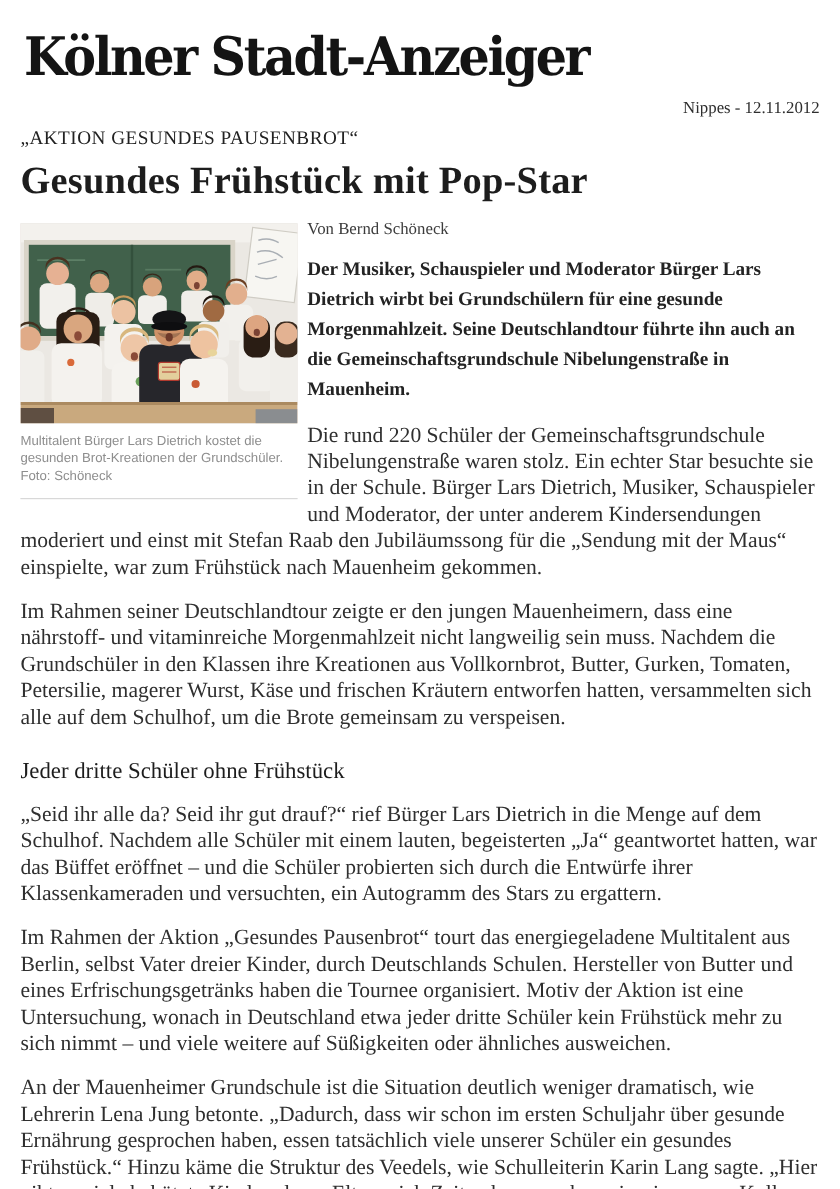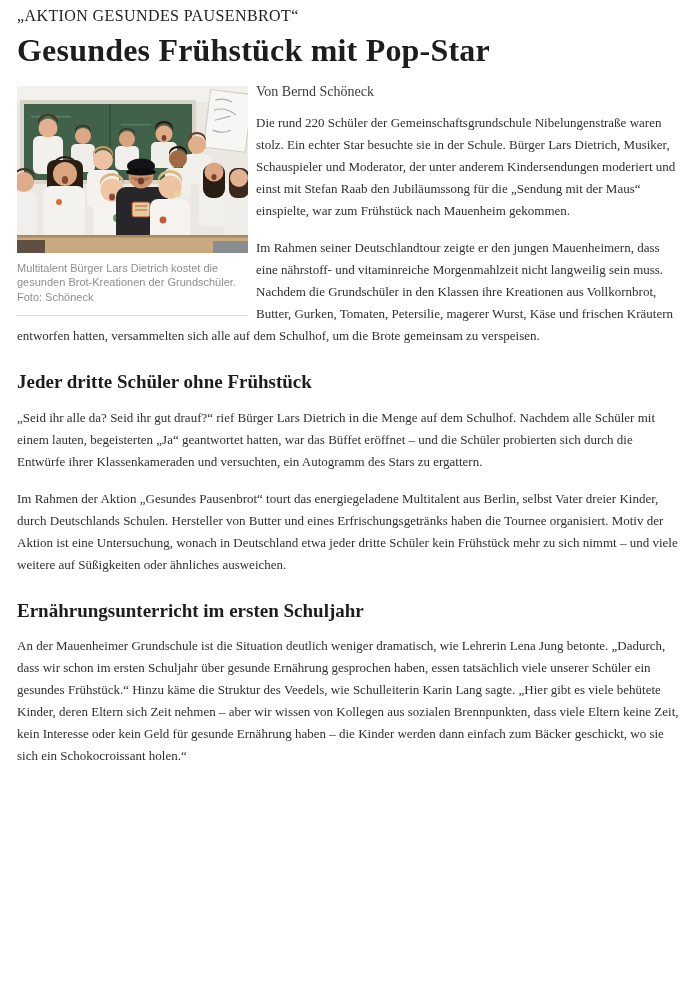--- a/index.html
+++ b/index.html
@@ -90,39 +90,45 @@
     padding-left: 12px;
   }
   p.lead {
     font-size: 16px;
     font-weight: 700;
     line-height: 25px;
     color: #232323;
     margin: 0 0 14px 0;
   }
   p.body-para {
-    font-size: 13px;
+    font-size: 18px;
     line-height: 22px;
     color: #2f2f2f;
     margin: 0 0 15px 0;
   }
   h2.subheading {
     font-size: 19px;
-    font-weight: 700;
+    font-weight: 400;
     color: #1d1d1d;
     margin: 24px 0 13px 0;
     line-height: 1.2;
     clear: left;
   }
 </style>
 </head>
 <body>
 
 <div class="page">
 
+  <header>
+    <div class="masthead-row">
+      <div class="masthead">Kölner Stadt-Anzeiger</div>
+    </div>
+    <div class="dateline">Nippes - 12.11.2012</div>
+  </header>
 
   <main>
 
     <div class="kicker">„AKTION GESUNDES PAUSENBROT“</div>
 
     <h1 class="headline">Gesundes Frühstück mit Pop-Star</h1>
 
     <figure class="article-figure">
       <div class="photo-frame">
 
@@ -223,29 +229,29 @@
           <rect x="0" y="149" width="231" height="2.5" fill="#ab8a60"></rect>
           <rect x="0" y="154" width="28" height="13" fill="#5f4f42"></rect>
           <rect x="196" y="155" width="35" height="12" fill="#8a8d90"></rect>
         </svg>
       </div>
       <figcaption class="photo-caption">Multitalent Bürger Lars Dietrich kostet die gesunden Brot-Kreationen der Grundschüler. Foto: Schöneck</figcaption>
     </figure>
 
     <div class="byline">Von Bernd Schöneck</div>
 
+    <p class="lead">Der Musiker, Schauspieler und Moderator Bürger Lars Dietrich wirbt bei Grundschülern für eine gesunde Morgenmahlzeit. Seine Deutschlandtour führte ihn auch an die Gemeinschaftsgrundschule Nibelungenstraße in Mauenheim.</p>
 
     <p class="body-para">Die rund 220 Schüler der Gemeinschaftsgrundschule Nibelungenstraße waren stolz. Ein echter Star besuchte sie in der Schule. Bürger Lars Dietrich, Musiker, Schauspieler und Moderator, der unter anderem Kindersendungen moderiert und einst mit Stefan Raab den Jubiläumssong für die „Sendung mit der Maus“ einspielte, war zum Frühstück nach Mauenheim gekommen.</p>
 
     <p class="body-para">Im Rahmen seiner Deutschlandtour zeigte er den jungen Mauenheimern, dass eine nährstoff- und vitaminreiche Morgenmahlzeit nicht langweilig sein muss. Nachdem die Grundschüler in den Klassen ihre Kreationen aus Vollkornbrot, Butter, Gurken, Tomaten, Petersilie, magerer Wurst, Käse und frischen Kräutern entworfen hatten, versammelten sich alle auf dem Schulhof, um die Brote gemeinsam zu verspeisen.</p>
 
     <h2 class="subheading">Jeder dritte Schüler ohne Frühstück</h2>
 
     <p class="body-para">„Seid ihr alle da? Seid ihr gut drauf?“ rief Bürger Lars Dietrich in die Menge auf dem Schulhof. Nachdem alle Schüler mit einem lauten, begeisterten „Ja“ geantwortet hatten, war das Büffet eröffnet – und die Schüler probierten sich durch die Entwürfe ihrer Klassenkameraden und versuchten, ein Autogramm des Stars zu ergattern.</p>
 
     <p class="body-para">Im Rahmen der Aktion „Gesundes Pausenbrot“ tourt das energiegeladene Multitalent aus Berlin, selbst Vater dreier Kinder, durch Deutschlands Schulen. Hersteller von Butter und eines Erfrischungsgetränks haben die Tournee organisiert. Motiv der Aktion ist eine Untersuchung, wonach in Deutschland etwa jeder dritte Schüler kein Frühstück mehr zu sich nimmt – und viele weitere auf Süßigkeiten oder ähnliches ausweichen.</p>
 
-    <h2 class="subheading">Ernährungsunterricht im ersten Schuljahr</h2>
 
     <p class="body-para">An der Mauenheimer Grundschule ist die Situation deutlich weniger dramatisch, wie Lehrerin Lena Jung betonte. „Dadurch, dass wir schon im ersten Schuljahr über gesunde Ernährung gesprochen haben, essen tatsächlich viele unserer Schüler ein gesundes Frühstück.“ Hinzu käme die Struktur des Veedels, wie Schulleiterin Karin Lang sagte. „Hier gibt es viele behütete Kinder, deren Eltern sich Zeit nehmen – aber wir wissen von Kollegen aus sozialen Brennpunkten, dass viele Eltern keine Zeit, kein Interesse oder kein Geld für gesunde Ernährung haben – die Kinder werden dann einfach zum Bäcker geschickt, wo sie sich ein Schokocroissant holen.“</p>
 
   </main>
 </div>
 
 </body></html>

